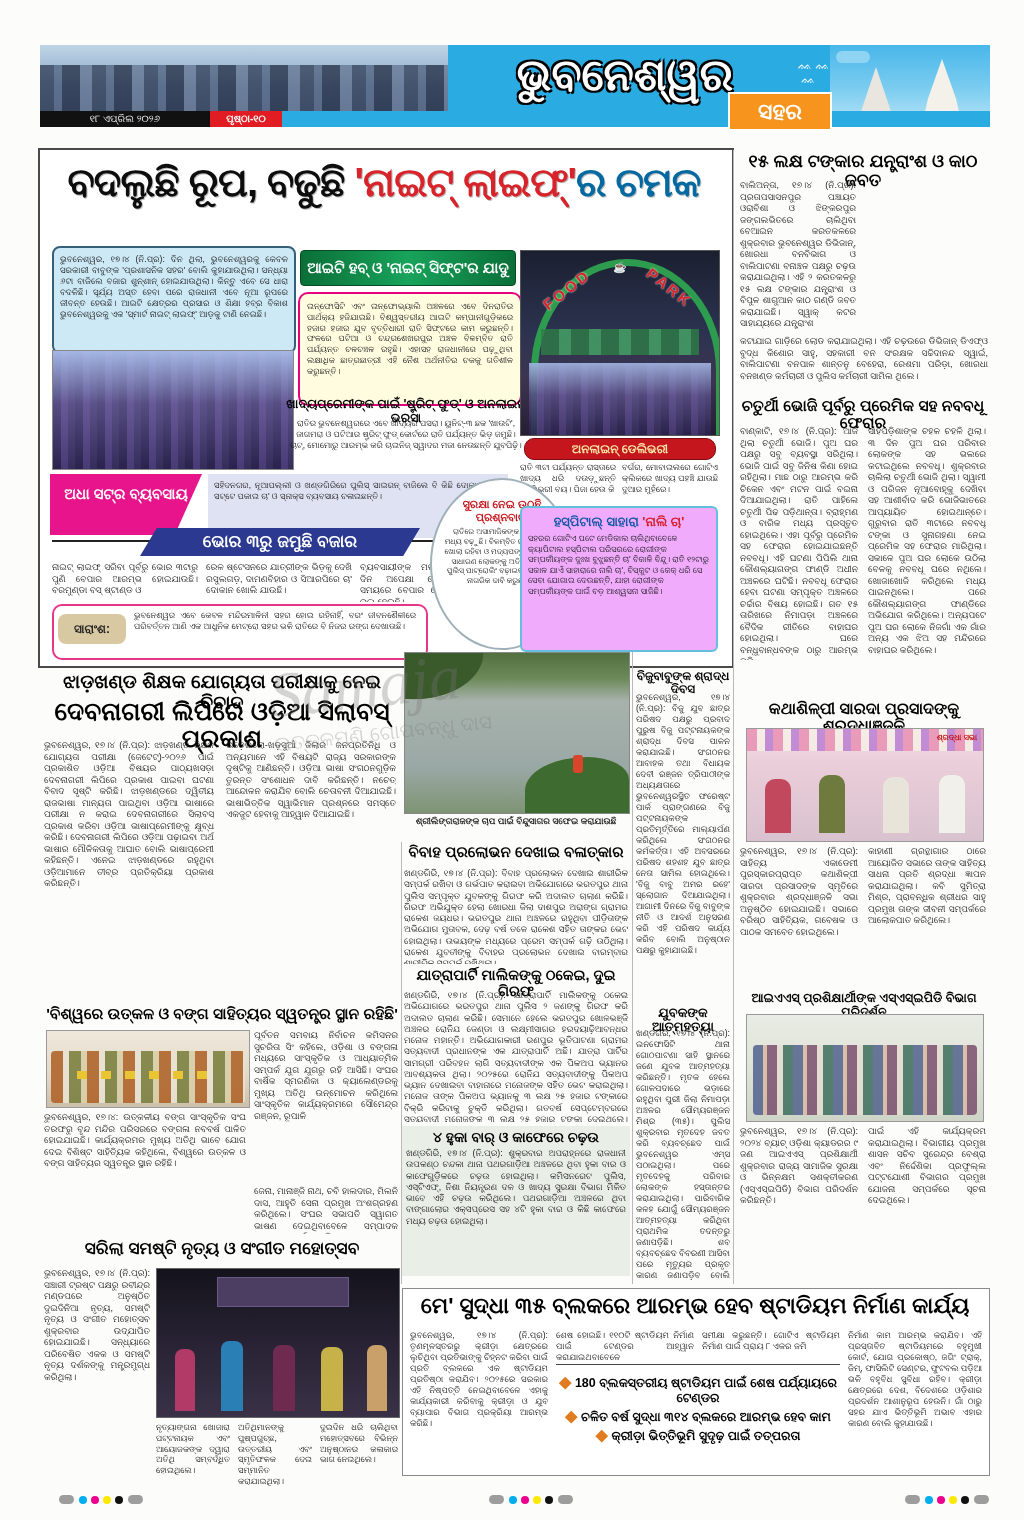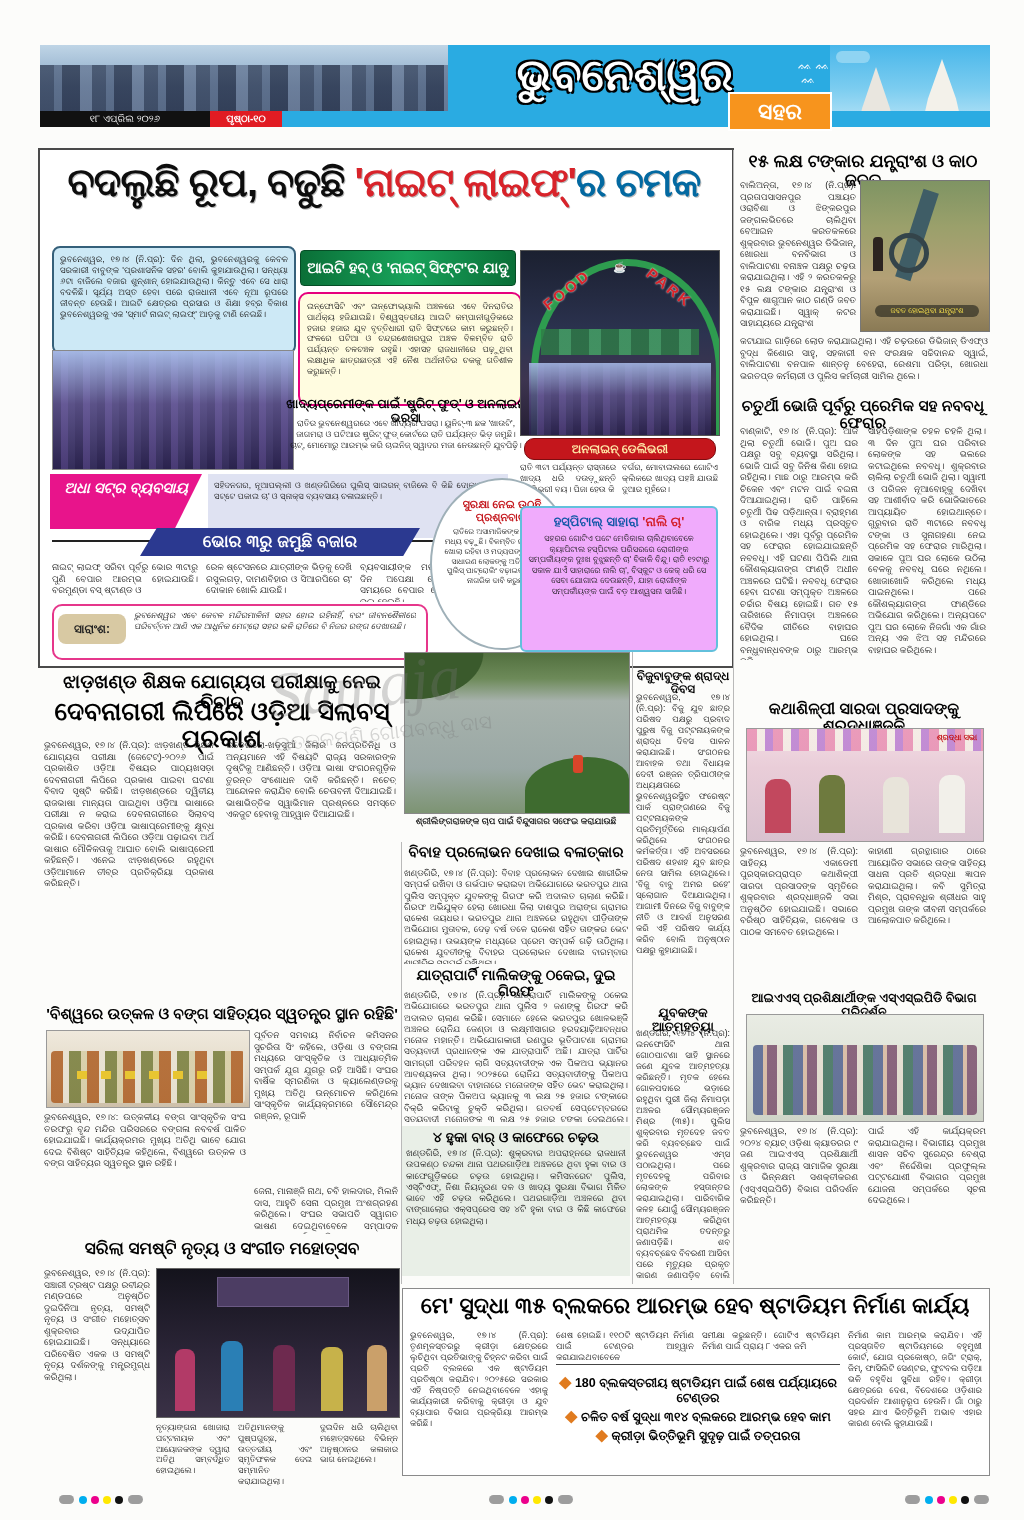--- a/index.html
+++ b/index.html
@@ -70,56 +70,50 @@
     <div class="abs" style="left:122px;top:28px;color:#d8232a;font-weight:bold;font-size:15px;letter-spacing:3px;transform:rotate(38deg);text-shadow:0 0 2px #fff;">PARK</div>
     <div class="abs" style="left:92px;top:10px;color:#fff;font-size:11px;">☕</div>
     <div class="abs crowd" style="left:8px;bottom:0;width:182px;height:72px;opacity:.9;"></div>
     <div class="abs" style="left:20px;top:78px;width:158px;height:26px;background:repeating-linear-gradient(90deg,#2e7d46 0 18px,#46a866 18px 30px);opacity:.8;"></div>
   </div>
 
   <div class="abs ctr" style="left:524px;top:438px;width:190px;height:20px;background:#c4161c;color:#ffe9a8;font-weight:bold;font-size:12px;line-height:20px;border-radius:10px;border:1px solid #7d0d11;">ଅନଲାଇନ୍ ଡେଲିଭରୀ</div>
   <div class="abs bt" style="left:520px;top:462px;width:96px;height:40px;font-size:8.4px;">ରାତି ୩ଟା ପର୍ଯ୍ୟନ୍ତ ରାସ୍ତାରେ ଖାଦ୍ୟ ଧରି ଦଉଡ଼ୁଛନ୍ତି ଡେଲିଭରୀ ବୟ। ପିଜା ହେଉ କି</div>
   <div class="abs bt" style="left:622px;top:462px;width:96px;height:40px;font-size:8.4px;">ବର୍ଗର, ମୋବାଇଲରେ ଗୋଟିଏ କ୍ଲିକରେ ଖାଦ୍ୟ ପହଞ୍ଚି ଯାଉଛି ଦୁଆର ମୁହଁରେ।</div>
 
-  <div class="abs ctr" style="left:50px;top:474px;width:152px;height:52px;background:#e8148b;color:#fff;font-weight:bold;font-size:15px;line-height:1.5;padding-top:3px;clip-path:polygon(0 0,100% 0,82% 100%,0 100%);font-style:italic;">ଅଧା ସଟ୍‌ର ବ୍ୟବସାୟ</div>
+  <div class="abs ctr" style="left:50px;top:474px;width:152px;height:52px;background:#e8148b;color:#fff;font-weight:bold;font-size:15px;line-height:1.5;padding-top:9px;clip-path:polygon(0 0,100% 0,82% 100%,0 100%);">ଅଧା ସଟ୍‌ର ବ୍ୟବସାୟ</div>
   <div class="abs bt" style="left:208px;top:474px;width:288px;height:52px;background:#dfe2f2;padding:6px;font-size:8.4px;">ସହିଦନଗର, ନୂଆପଲ୍ଲୀ ଓ ଖଣ୍ଡଗିରିରେ ପୁଲିସ୍ ସାଇରନ୍ ବାଜିଲେ ବି କିଛି ଦୋକାନୀ ଅଧା ସଟ୍ଟେ ପକାଇ ଚା' ଓ ସ୍ନାକ୍ସ ବ୍ୟବସାୟ ଚଳାଇଛନ୍ତି।</div>
 
   <div class="abs rule" style="left:52px;top:540px;width:508px;height:2px;background:#222;"></div>
   <div class="abs ctr" style="left:140px;top:528px;width:280px;height:28px;background:#2b3990;color:#fff;font-weight:bold;font-size:17px;line-height:28px;clip-path:polygon(6% 0,100% 0,94% 100%,0 100%);">ଭୋର ୩ରୁ ଜମୁଛି ବଜାର</div>
   <div class="abs bt" style="left:52px;top:562px;width:146px;height:40px;">ନାଇଟ୍ ଲାଇଫ୍ ସରିବା ପୂର୍ବରୁ ଭୋର ୩ଟାରୁ ପୁଣି ବେପାର ଆରମ୍ଭ ହୋଇଯାଉଛି। ବରମୁଣ୍ଡା ବସ୍ ଷ୍ଟାଣ୍ଡ ଓ</div>
   <div class="abs bt" style="left:206px;top:562px;width:146px;height:40px;">ରେଳ ଷ୍ଟେସନରେ ଯାତ୍ରୀଙ୍କ ଭିଡ଼କୁ ଦେଖି ରସୁଲଗଡ଼, ଦାମଣବିହାର ଓ ସିଆରପିରେ ଚା' ଦୋକାନ ଖୋଲି ଯାଉଛି।</div>
   <div class="abs bt" style="left:360px;top:562px;width:88px;height:40px;">ବ୍ୟବସାୟୀଙ୍କ ମତରେ, ଦିନ ଅପେକ୍ଷା ଭୋର ସମୟରେ ବେପାର ବେଶ୍ ଭଲ ହେଉଛି।</div>
 
   <div class="abs ctr" style="left:430px;top:478px;width:144px;height:172px;background:#fff;border:2px solid #9fb0b8;border-radius:50%;padding:18px 12px 0 12px;box-sizing:border-box;">
     <div style="color:#c4161c;font-weight:bold;font-size:11px;line-height:1.2;">ସୁରକ୍ଷା ନେଇ ଉଠୁଛି ପ୍ରଶ୍ନବାଚୀ</div>
     <div class="bt" style="font-size:7.6px;height:96px;text-align:center;margin-top:3px;">ରାତିରେ ଅସାମାଜିକଙ୍କ ପ୍ରାଦୁର୍ଭାବ ମଧ୍ୟ ବଢ଼ୁଛି। ବିଳମ୍ବିତ ରାତି ଯାଏଁ ବାର୍ ଖୋଲା ରହିବା ଓ ମଦ୍ୟପଙ୍କ ଗୋ-ହଲ୍ଲା ସାଧାରଣ ଲୋକଙ୍କୁ ଅତିଷ୍ଠ କରୁଛି। ପୁଲିସ୍ ପାଟ୍ରୋଲିଂ ବଢ଼ାଇବାକୁ ସଚେତନ ନାଗରିକ ଦାବି କରୁଛନ୍ତି।</div>
   </div>
 
   <div class="abs" style="left:520px;top:506px;width:198px;height:146px;background:#f0abfc;border:2px solid #62c0dc;border-radius:6px;padding:6px;box-sizing:border-box;">
     <div class="ctr" style="font-weight:bold;font-size:13px;">
       <span style="color:#1257a8;">ହସ୍ପିଟାଲ୍ ସାହାରା </span><span style="color:#d31c26;">'ନାଲି ଚା'</span>
     </div>
-    <div class="bt ctr" style="font-size:8.2px;height:104px;text-align:center;margin-top:4px;">ସହରର ଗୋଟିଏ ପଟେ ମେଡିକାଲ ଚାଲିଥିବାବେଳେ କ୍ୟାପିଟାଲ ହସ୍ପିଟାଲ ପରିସରରେ ରୋଗୀଙ୍କ ସମ୍ପର୍କୀୟଙ୍କ ଦୁଃଖ ବୁଝୁଛନ୍ତି ଚା' ବିକାଳି ବିନ୍ଦୁ। ରାତି ୧୨ଟାରୁ ସକାଳ ଯାଏଁ ସାହାରାରେ ନାଲି ଚା', ବିସ୍କୁଟ ଓ କେକ୍ ଧରି ସେ ସେବା ଯୋଗାଇ ଦେଉଛନ୍ତି, ଯାହା ରୋଗୀଙ୍କ ସମ୍ପର୍କୀୟଙ୍କ ପାଇଁ ବଡ଼ ଆଶ୍ୱସନା ସାଜିଛି।</div>
+    <div class="bt ctr" style="font-size:8.2px;height:104px;text-align:left;margin-top:4px;">ସହରର ଗୋଟିଏ ପଟେ ମେଡିକାଲ ଚାଲିଥିବାବେଳେ କ୍ୟାପିଟାଲ ହସ୍ପିଟାଲ ପରିସରରେ ରୋଗୀଙ୍କ ସମ୍ପର୍କୀୟଙ୍କ ଦୁଃଖ ବୁଝୁଛନ୍ତି ଚା' ବିକାଳି ବିନ୍ଦୁ। ରାତି ୧୨ଟାରୁ ସକାଳ ଯାଏଁ ସାହାରାରେ ନାଲି ଚା', ବିସ୍କୁଟ ଓ କେକ୍ ଧରି ସେ ସେବା ଯୋଗାଇ ଦେଉଛନ୍ତି, ଯାହା ରୋଗୀଙ୍କ ସମ୍ପର୍କୀୟଙ୍କ ପାଇଁ ବଡ଼ ଆଶ୍ୱସନା ସାଜିଛି।</div>
   </div>
 
   <div class="abs" style="left:52px;top:604px;width:372px;height:52px;border:2px solid #e6368b;border-radius:10px;background:#fff;"></div>
   <div class="abs ctr" style="left:58px;top:614px;width:68px;height:30px;background:#d8c9a3;border-radius:8px;font-weight:bold;font-size:12px;line-height:30px;color:#222;">ସାରାଂଶ:</div>
-  <div class="abs bt" style="left:134px;top:610px;width:282px;height:42px;font-size:8.4px;font-style:italic;">ଭୁବନେଶ୍ୱର ଏବେ କେବଳ ମନ୍ଦିରମାଳିନୀ ସହର ହୋଇ ରହିନାହିଁ, ବରଂ ଜୀବନଶୈଳୀରେ ପରିବର୍ତ୍ତନ ଆଣି ଏକ ଆଧୁନିକ ମେଟ୍ରୋ ସହର ଭଳି ରାତିରେ ବି ନିଜର ରଙ୍ଗ ଦେଖାଉଛି।</div>
+  <div class="abs bt" style="left:134px;top:610px;width:282px;height:42px;font-size:8.4px;">ଭୁବନେଶ୍ୱର ଏବେ କେବଳ ମନ୍ଦିରମାଳିନୀ ସହର ହୋଇ ରହିନାହିଁ, ବରଂ ଜୀବନଶୈଳୀରେ ପରିବର୍ତ୍ତନ ଆଣି ଏକ ଆଧୁନିକ ମେଟ୍ରୋ ସହର ଭଳି ରାତିରେ ବି ନିଜର ରଙ୍ଗ ଦେଖାଉଛି।</div>
 
   <div class="abs rule" style="left:733px;top:150px;width:1px;height:1134px;"></div>
 
   <div class="abs ctr hl" style="left:738px;top:152px;width:250px;font-size:17.5px;">୧୫ ଲକ୍ଷ ଟଙ୍କାର ଯନ୍ତ୍ରାଂଶ ଓ କାଠ ଜବତ</div>
   <div class="abs bt" style="left:740px;top:180px;width:116px;height:152px;">ବାଲିଅନ୍ତା, ୧୭।୪ (ନି.ପ୍ର): ପ୍ରତାପସାସନପୁର ପଞ୍ଚାୟତ ଓରାବିଶା ଓ ଝିଙ୍କରପୁର ଜଙ୍ଗଲଭିତରେ ଚାଲିଥିବା ବେଆଇନ କରତକଳରେ ଶୁକ୍ରବାର ଭୁବନେଶ୍ୱର ଡିଭିଜାନ୍, ଖୋରଧା ବନବିଭାଗ ଓ ବାଲିପାଟଣା ବନାଞ୍ଚଳ ପକ୍ଷରୁ ଚଢ଼ଉ କରାଯାଇଥିଲା। ଏହି ୨ କରତକଳରୁ ୧୫ ଲକ୍ଷ ଟଙ୍କାର ଯନ୍ତ୍ରାଂଶ ଓ ବିପୁଳ ଶାଗୁଆନ କାଠ ଗଣ୍ଡି ଜବତ କରାଯାଇଛି। ସ୍ୱାକ୍ କଟର ସାହାଯ୍ୟରେ ଯନ୍ତ୍ରାଂଶ</div>
-  <div class="abs ph" style="left:860px;top:180px;width:128px;height:150px;background:linear-gradient(180deg,#7f9463 0%,#9aa06b 30%,#b3a076 65%,#8a7a55 100%);border:1px solid #777;">
-    <div class="abs" style="left:48px;top:8px;width:16px;height:92px;background:#3f5d66;transform:rotate(18deg);"></div>
-    <div class="abs" style="left:28px;top:52px;width:30px;height:30px;border:5px solid #34444a;border-radius:50%;"></div>
-    <div class="abs" style="left:12px;top:56px;width:10px;height:34px;background:#2c2420;border-radius:4px 4px 0 0;"></div>
-    <div class="abs ctr" style="left:14px;bottom:14px;width:100px;background:rgba(40,40,30,.65);color:#ffe84d;font-size:7.5px;border-radius:6px;padding:1px 2px;">ଜବତ ହୋଇଥିବା ଯନ୍ତ୍ରାଂଶ</div>
-  </div>
-  <div class="abs bt" style="left:740px;top:336px;width:248px;height:52px;">କଟାଯାଇ ଗାଡ଼ିରେ ଲୋଡ କରାଯାଇଥିଲା। ଏହି ଚଢ଼ଉରେ ଡିଭିଜାନ୍ ଡିଏଫ୍‌ଓ ବୁଦ୍ଧ କିଶୋର ସାହୁ, ସହକାରୀ ବନ ସଂରକ୍ଷକ ସଚ୍ଚିଦାନନ୍ଦ ସ୍ୱାଇଁ, ବାଲିପାଟଣା ବନପାଳ ଶାନ୍ତନୁ ବେହେରା, ରେଶମା ପରିଡ଼ା, ଖୋରଧା ଭରତପ୍ଡ କର୍ମଚାରୀ ଓ ପୁଲିସ କର୍ମଚାରୀ ସାମିଲ ଥିଲେ।</div>
+  <div class="abs bt" style="left:740px;top:336px;width:248px;height:52px;">କଟାଯାଇ ଗାଡ଼ିରେ ଲୋଡ କରାଯାଇଥିଲା। ଏହି ଚଢ଼ଉରେ ଡିଭିଜାନ୍ ଡିଏଫ୍‌ଓ ବୁଦ୍ଧ କିଶୋର ସାହୁ, ସହକାରୀ ବନ ସଂରକ୍ଷକ ସଚ୍ଚିଦାନନ୍ଦ ସ୍ୱାଇଁ, ବାଲିପାଟଣା ବନପାଳ ଶାନ୍ତନୁ ବେହେରା, ରେଶମା ପରିଡ଼ା, ଖୋରଧା ବନଖଣ୍ଡ କର୍ମଚାରୀ ଓ ପୁଲିସ କର୍ମଚାରୀ ସାମିଲ ଥିଲେ।</div>
 
   <div class="abs ctr hl" style="left:736px;top:398px;width:254px;font-size:15.5px;">ଚତୁର୍ଥୀ ଭୋଜି ପୂର୍ବରୁ ପ୍ରେମିକ ସହ ନବବଧୂ ଫେରାର</div>
   <div class="abs bt" style="left:740px;top:426px;width:118px;height:234px;">ବାଣ୍କାଟି, ୧୭।୪ (ନି.ପ୍ର): ଆଜି ଥିଲା ଚତୁର୍ଥୀ ଭୋଜି। ପୁଅ ଘର ପକ୍ଷରୁ ସବୁ ବ୍ୟବସ୍ଥା ସରିଥିଲା। ଭୋଜି ପାଇଁ ସବୁ ଜିନିଷ କିଣା ହୋଇ ରହିଥିଲା। ମାଛ ଠାରୁ ଆରମ୍ଭ କରି ଚିକେନ ଏବଂ ମଟନ ପାଇଁ ବଇନା ଦିଆଯାଇଥିଲା। ରାତି ପାହିଲେ ଚତୁର୍ଥୀ ପିଢ ପଡ଼ିଥାନ୍ତା। ବ୍ରାହ୍ମଣ ଓ ବାରିକ ମଧ୍ୟ ପ୍ରସ୍ତୁତ ହୋଇଥିଲେ। ଏହା ପୂର୍ବରୁ ପ୍ରେମିକ ସହ ଫେରାର ହୋଇଯାଇଛନ୍ତି ନବବଧୂ। ଏହି ଘଟଣା ପିପିଲି ଥାନା କୌଶଲ୍ୟାଗଙ୍ଗ ଫାଣ୍ଡି ଅଧୀନ ଅଞ୍ଚଳରେ ଘଟିଛି। ନବବଧୂ ଫେରାର ହେବା ଘଟଣା ସମ୍ପୃକ୍ତ ଅଞ୍ଚଳରେ ଚର୍ଚ୍ଚାର ବିଷୟ ହୋଇଛି। ଗତ ୧୫ ତାରିଖରେ ନିମାପଡ଼ା ଅଞ୍ଚଳରେ ବୈଦିକ ରୀତିରେ ବାହାଘର ହୋଇଥିଲା। ଘରେ ବନ୍ଧୁବାନ୍ଧବଙ୍କ ଠାରୁ ଆରମ୍ଭ କରି</div>
   <div class="abs bt" style="left:868px;top:426px;width:118px;height:234px;">ସାହିପଡ଼ିଶାଙ୍କ ଚହଳ ଚହଳି ଥିଲା। ୩ ଦିନ ପୁଅ ଘର ପରିବାର ଲୋକଙ୍କ ସହ ଭଲରେ କଟାଇଥିଲେ ନବବଧୂ। ଶୁକ୍ରବାର ଚାଲିଲା ଚତୁର୍ଥୀ ଭୋଜି ଥିଲା। ସ୍ୱାମୀ ଓ ପରିଜନ ନୂଆବୋହୂକୁ ଦେଖିବା ସହ ଆଶୀର୍ବାଦ କରି ଭୋଜିଭାତରେ ଆପ୍ୟାୟିତ ହୋଇଥାନ୍ତେ। ଗୁରୁବାର ରାତି ୩ଟାରେ ନବବଧୂ ଟଙ୍କା ଓ ସୁନାଗହଣା ନେଇ ପ୍ରେମିକ ସହ ଫେରାର ମାରିଥିଲା। ସକାଳେ ପୁଅ ଘର ଲୋକେ ଉଠିଲା ବେଳକୁ ନବବଧୂ ଘରେ ନଥିଲେ। ଖୋଜାଖୋଜି କରିଥିଲେ ମଧ୍ୟ ପାଇନଥିଲେ। ପରେ କୌଶଲ୍ୟାଗଙ୍ଗ ଫାଣ୍ଡିରେ ଅଭିଯୋଗ କରିଥିଲେ। ଅନ୍ୟପଟେ ପୁଅ ଘର ଲୋକେ ନିଜଗାଁ ଏକ ଗାଁର ଅନ୍ୟ ଏକ ଝିଅ ସହ ମନ୍ଦିରରେ ବାହାଘର କରିଥିଲେ।</div>
 
   <div class="abs rule" style="left:401px;top:842px;width:1px;height:442px;"></div>
   <div class="abs rule" style="left:632px;top:652px;width:1px;height:632px;"></div>
 
   <div class="abs ctr hl" style="left:44px;top:698px;width:356px;font-size:25px;">ଦେବନାଗରୀ ଲିପିରେ ଓଡ଼ିଆ ସିଲାବସ୍ ପ୍ରକାଶ</div>
   <div class="abs ctr hl" style="left:44px;top:672px;width:356px;font-size:19px;">ଝାଡ଼ଖଣ୍ଡ ଶିକ୍ଷକ ଯୋଗ୍ୟତା ପରୀକ୍ଷାକୁ ନେଇ ବିବାଦ</div>

